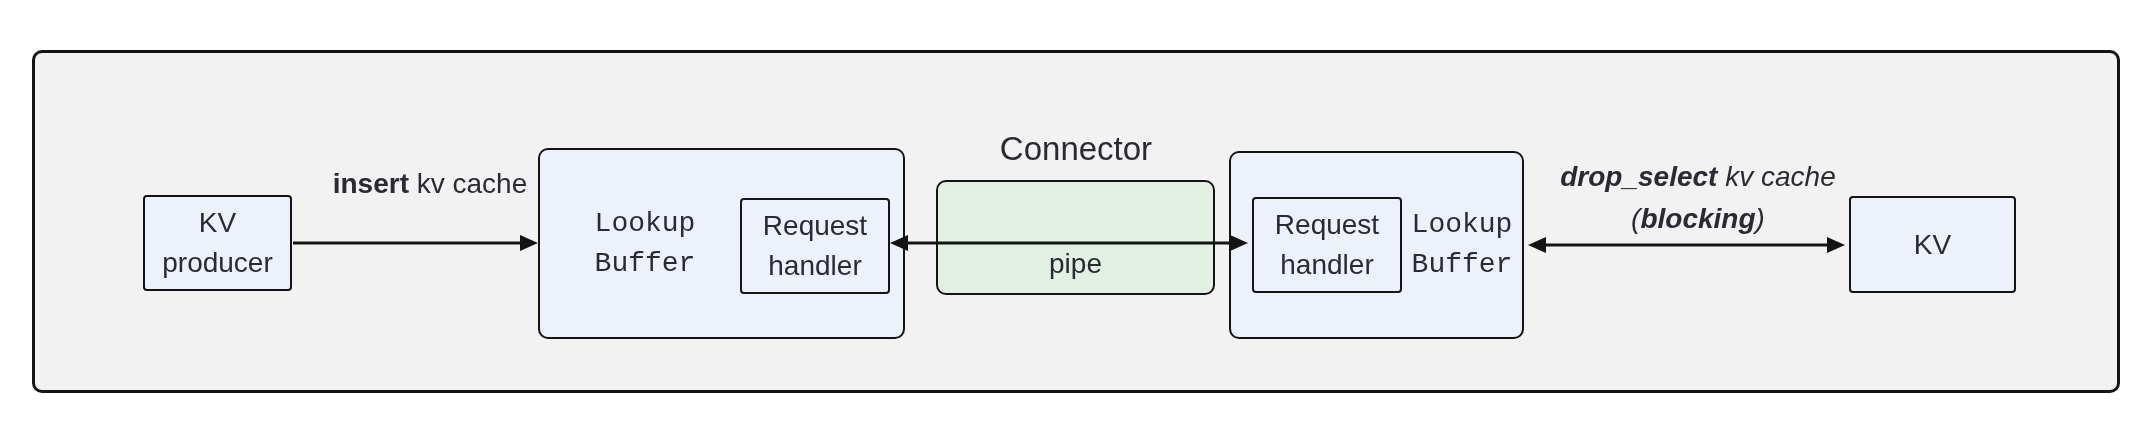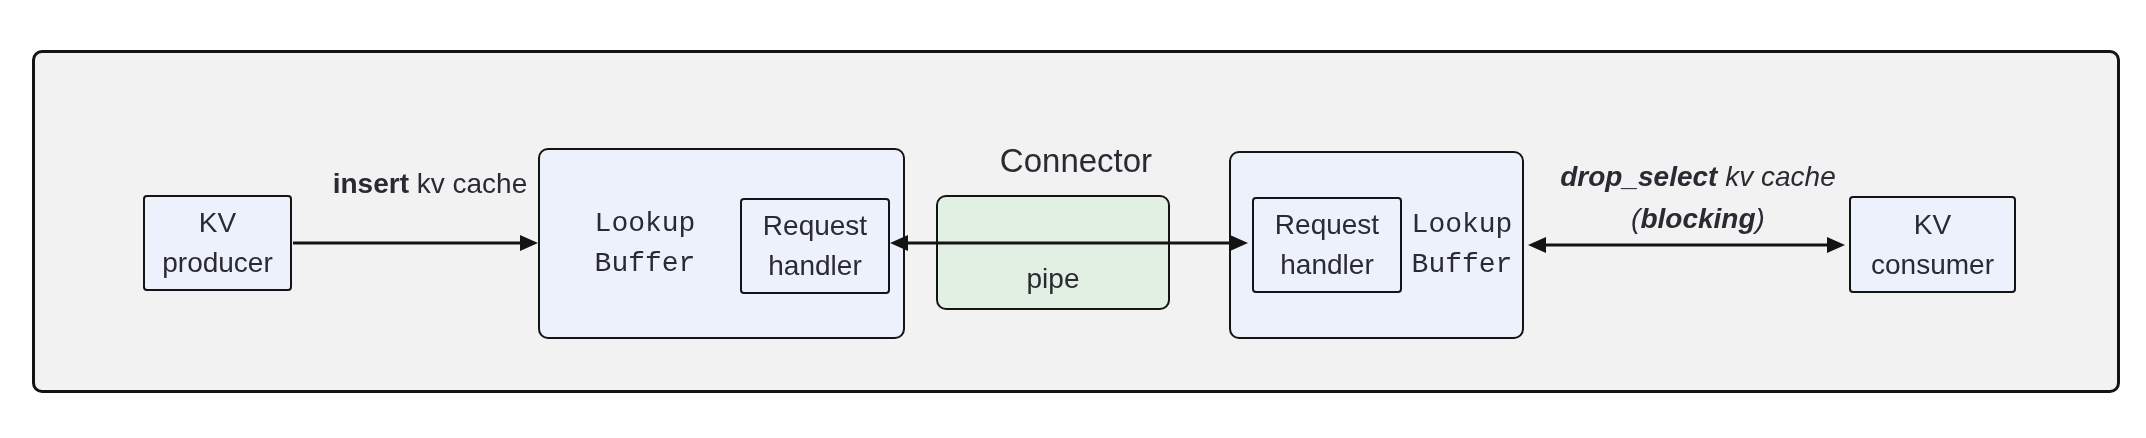--- a/index.html
+++ b/index.html
@@ -24,21 +24,21 @@
     height: 343px;
     box-sizing: border-box;
     background: #f2f2f2;
     border: 3px solid #141414;
     border-radius: 10px;
   }
   .title {
     position: absolute;
     left: 0;
     right: 0;
-    top: 88px;
+    top: 76px;
     text-align: center;
     font-size: 33px;
     line-height: 40px;
     color: #2a2a33;
   }
   .node {
     position: absolute;
     box-sizing: border-box;
     background: #edf1fb;
     border: 2.5px solid #141414;
@@ -113,38 +113,37 @@
     <div class="node node-plain" style="left:10px; top:0; width:190px; height:100%;">
       <div>Lookup</div>
       <div>Buffer</div>
     </div>
     <div class="node" style="left:200px; top:48px; width:150px; height:96px;">
       <div>Request</div>
       <div>handler</div>
     </div>
   </div>
 
-  <div class="pipe" style="left:936px; top:195px; width:234px; height:115px;">
+  <div class="pipe" style="left:936px; top:180px; width:279px; height:115px;">
     <div>pipe</div>
   </div>
 
   <div class="big-node" style="left:1229px; top:151px; width:295px; height:188px;">
     <div class="node" style="left:21px; top:44px; width:150px; height:96px;">
       <div>Request</div>
       <div>handler</div>
     </div>
     <div class="node node-plain" style="left:171px; top:0; width:120px; height:100%;">
       <div>Lookup</div>
       <div>Buffer</div>
     </div>
   </div>
 
   <div class="node" style="left:1849px; top:196px; width:167px; height:97px;">
     <div>KV</div>
-    <div>consumer</div>
   </div>
 
   <div class="edge-label" style="left:305px; top:156px; width:250px;margin-top:7px;">
     <div><span class="b">insert</span><span> kv cache</span></div>
   </div>
 
   <div class="edge-label" style="left:1548px; top:156px; width:300px;font-style:italic;">
     <div><span class="b">drop_select</span><span> kv cache</span></div>
     <div><span>(</span><span class="b">blocking</span><span>)</span></div>
   </div>

